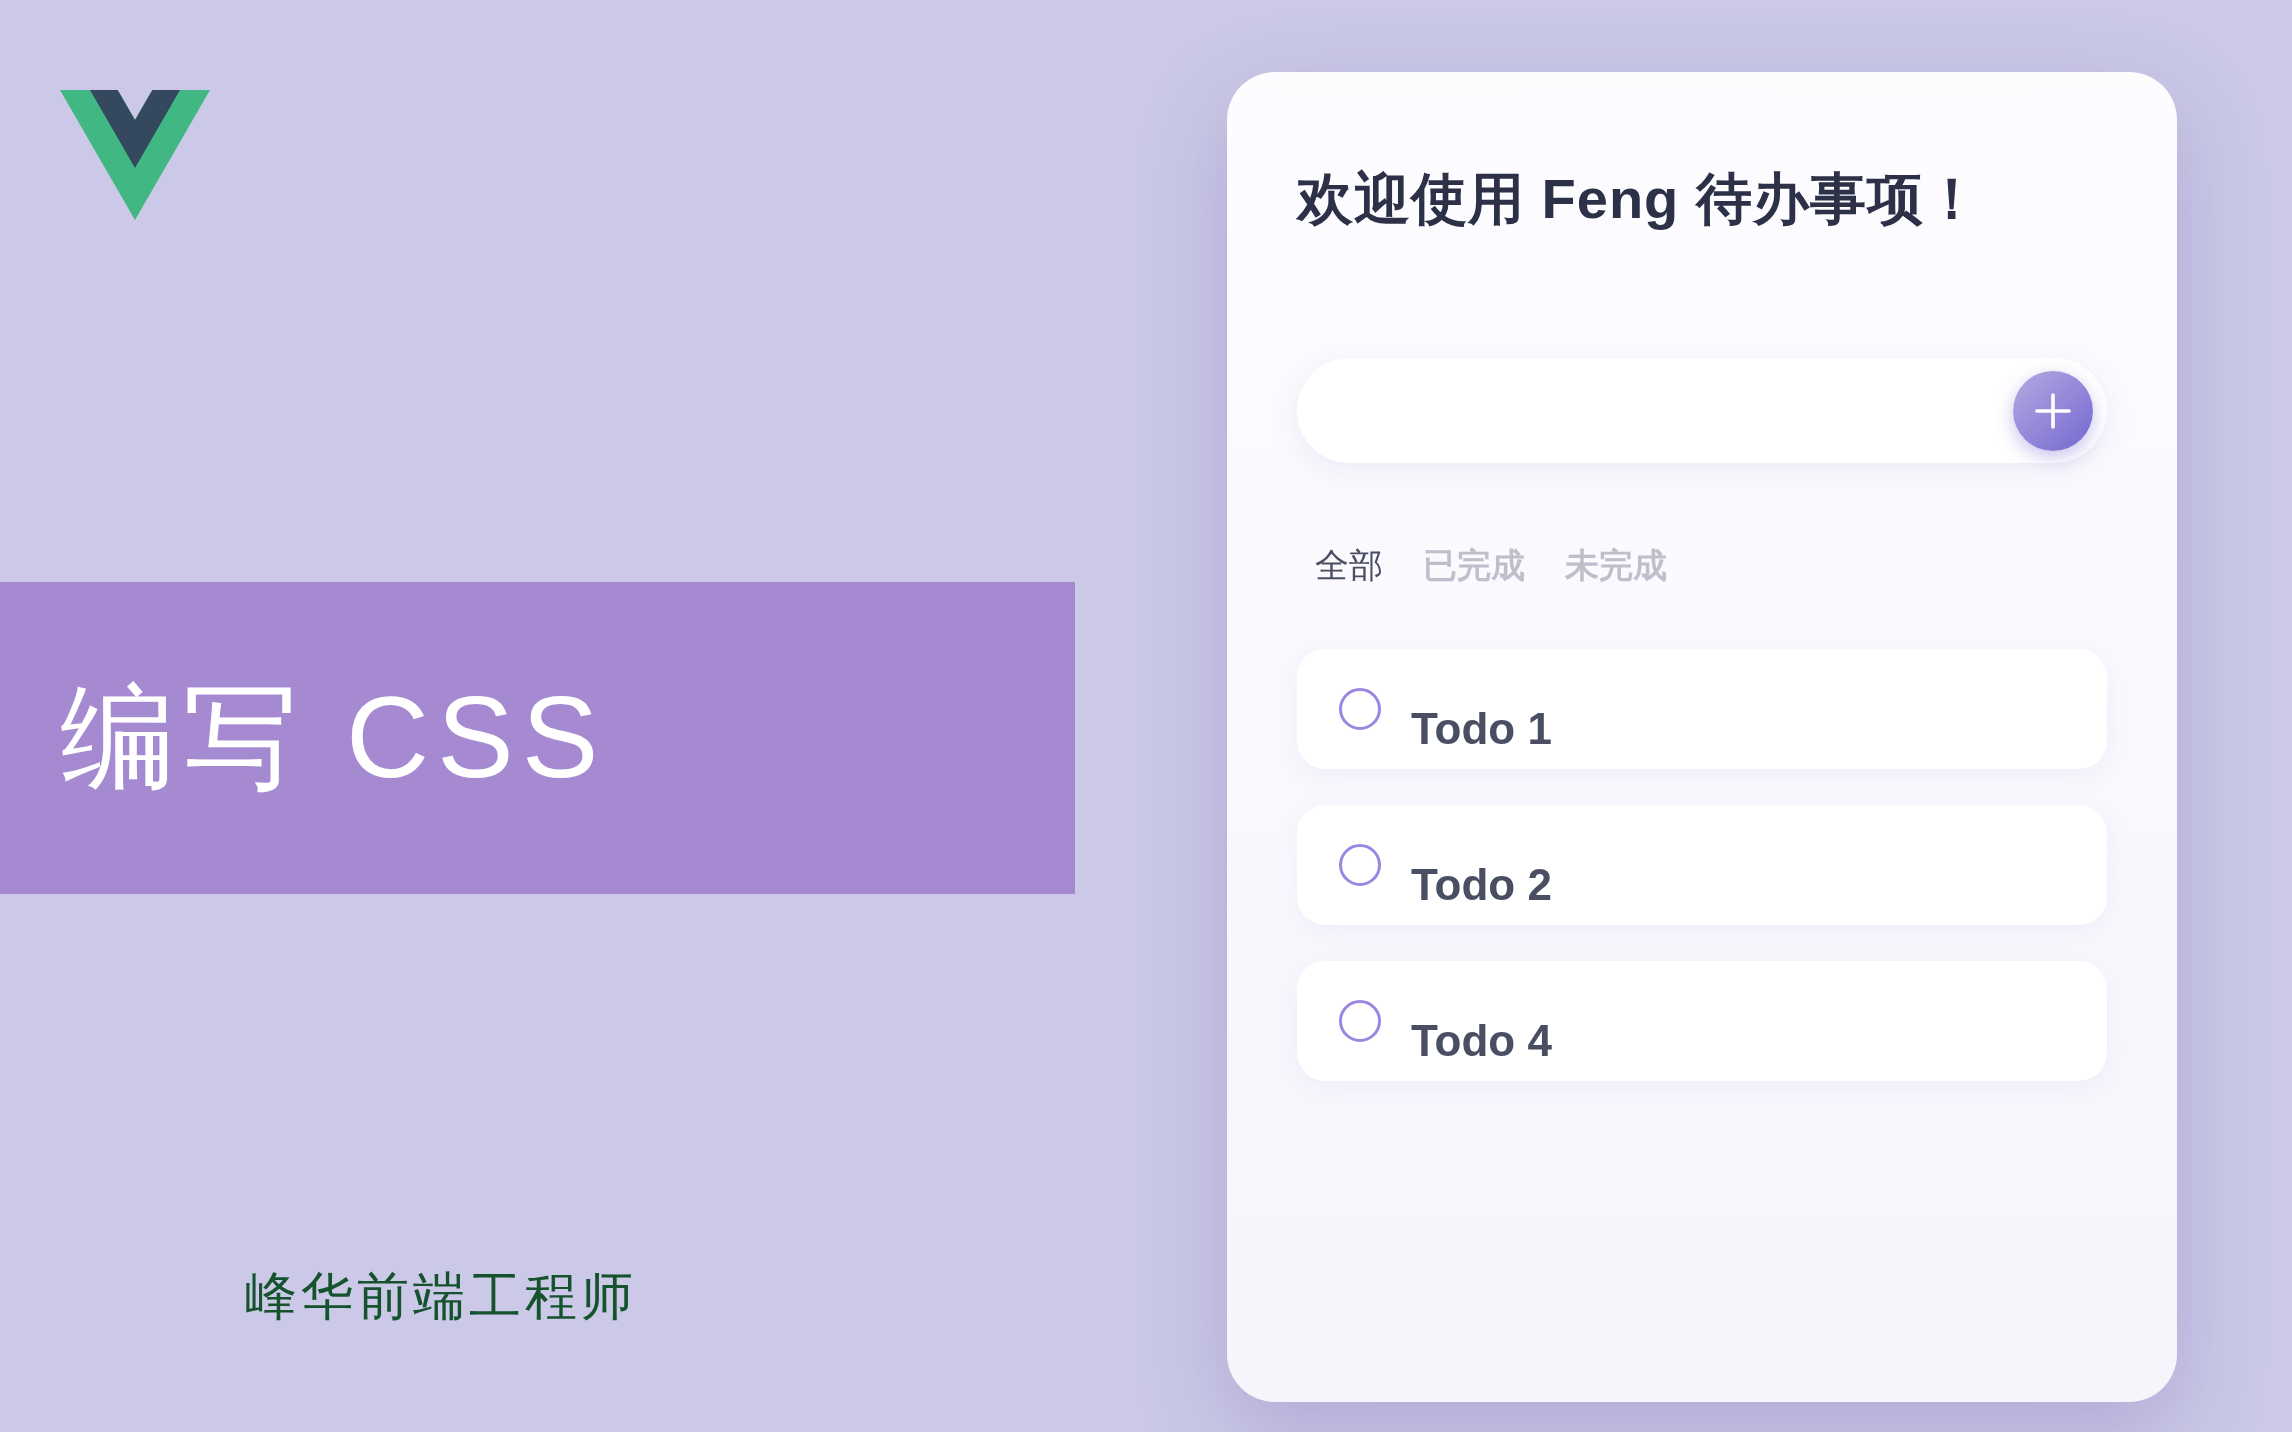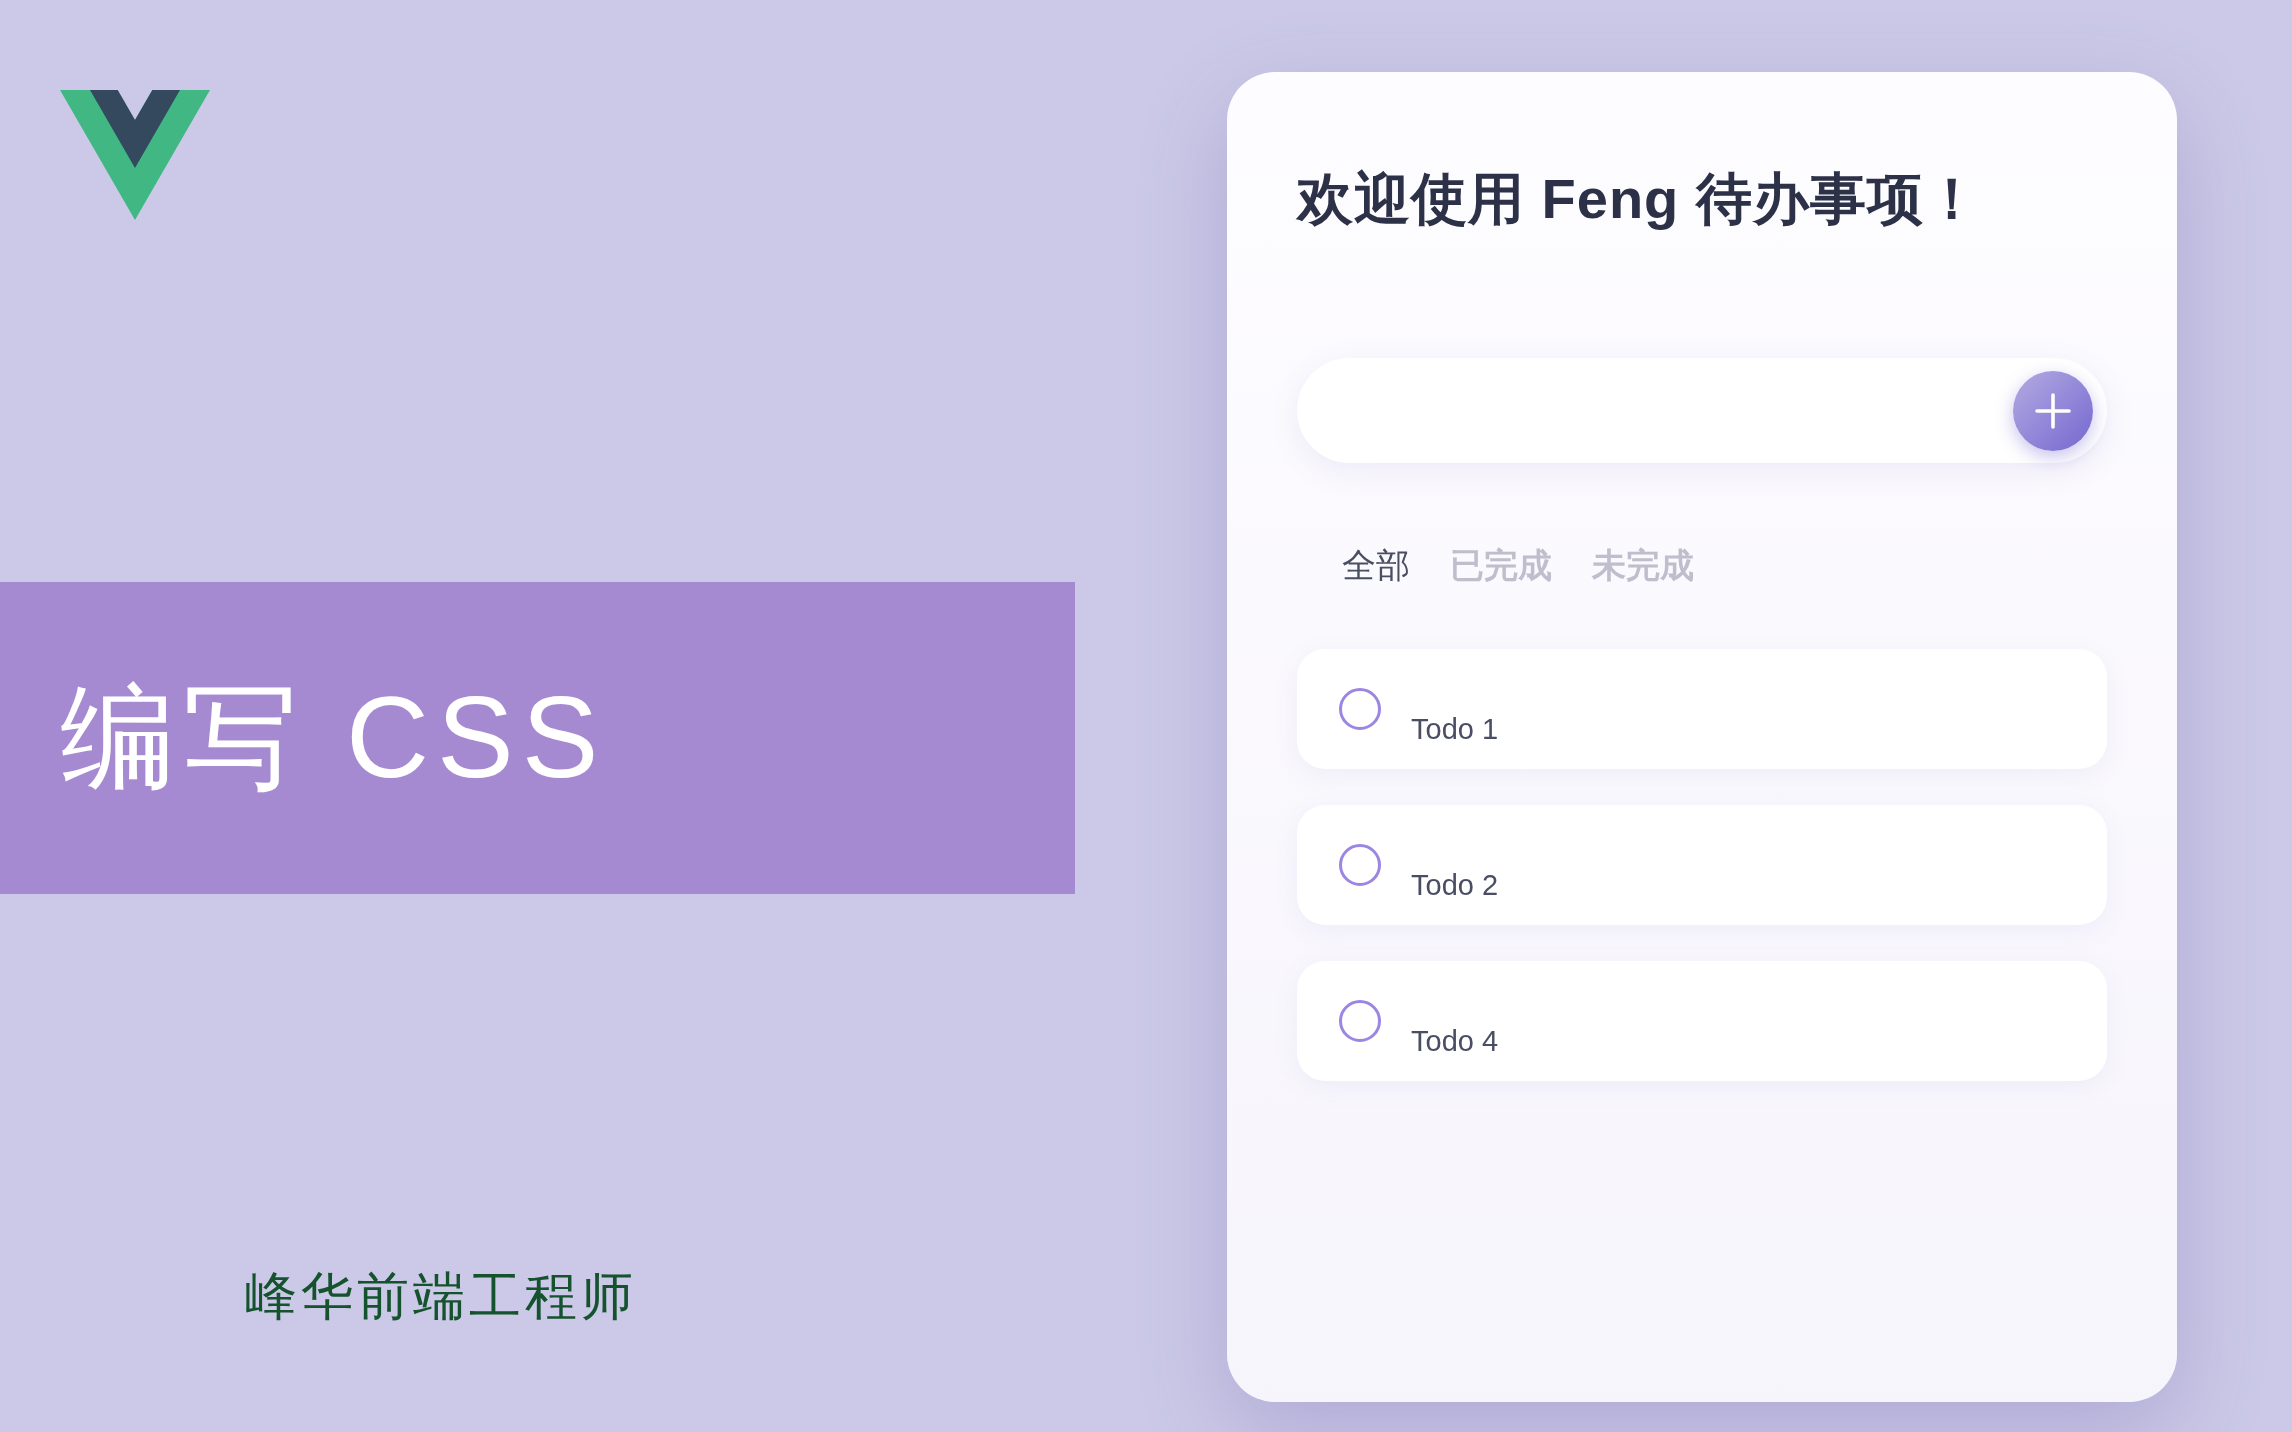--- a/index.html
+++ b/index.html
@@ -137,21 +137,20 @@
     .filter-item {
       font-size: 34px;
       color: #c0becc;
       cursor: pointer;
       font-weight: 700;
     }
     
     .filter-item.active {
       color: #4a4e62;
       font-weight: 500;
-      margin-left: 27px;
     }
     
     .todo-list {
       display: flex;
       flex-direction: column;
       gap: 36px;
     }
     
     .todo-item {
       background: #ffffff;
@@ -167,23 +166,23 @@
     .todo-checkbox {
       width: 42px;
       height: 42px;
       border: 3px solid #9b86e2;
       border-radius: 50%;
       flex-shrink: 0;
       cursor: pointer;
     }
     
     .todo-label {
-      font-size: 29px;
+      font-size: 44px;
       color: #4a4e62;
-      font-weight: 400;
+      font-weight: 700;
       margin-top: 40px;
     }
   </style>
 </head>
 <body>
 
 <div class="header">
   <svg class="vue-logo" viewBox="0 0 261.76 226.69">
     <path d="M161.096.001l-30.225 52.351L100.647.001H-.005l130.877 226.688L261.749.001z" fill="#41b883"></path>
     <path d="M161.096.001l-30.225 52.351L100.647.001H52.346l78.526 136.01L209.398.001z" fill="#34495e"></path>

